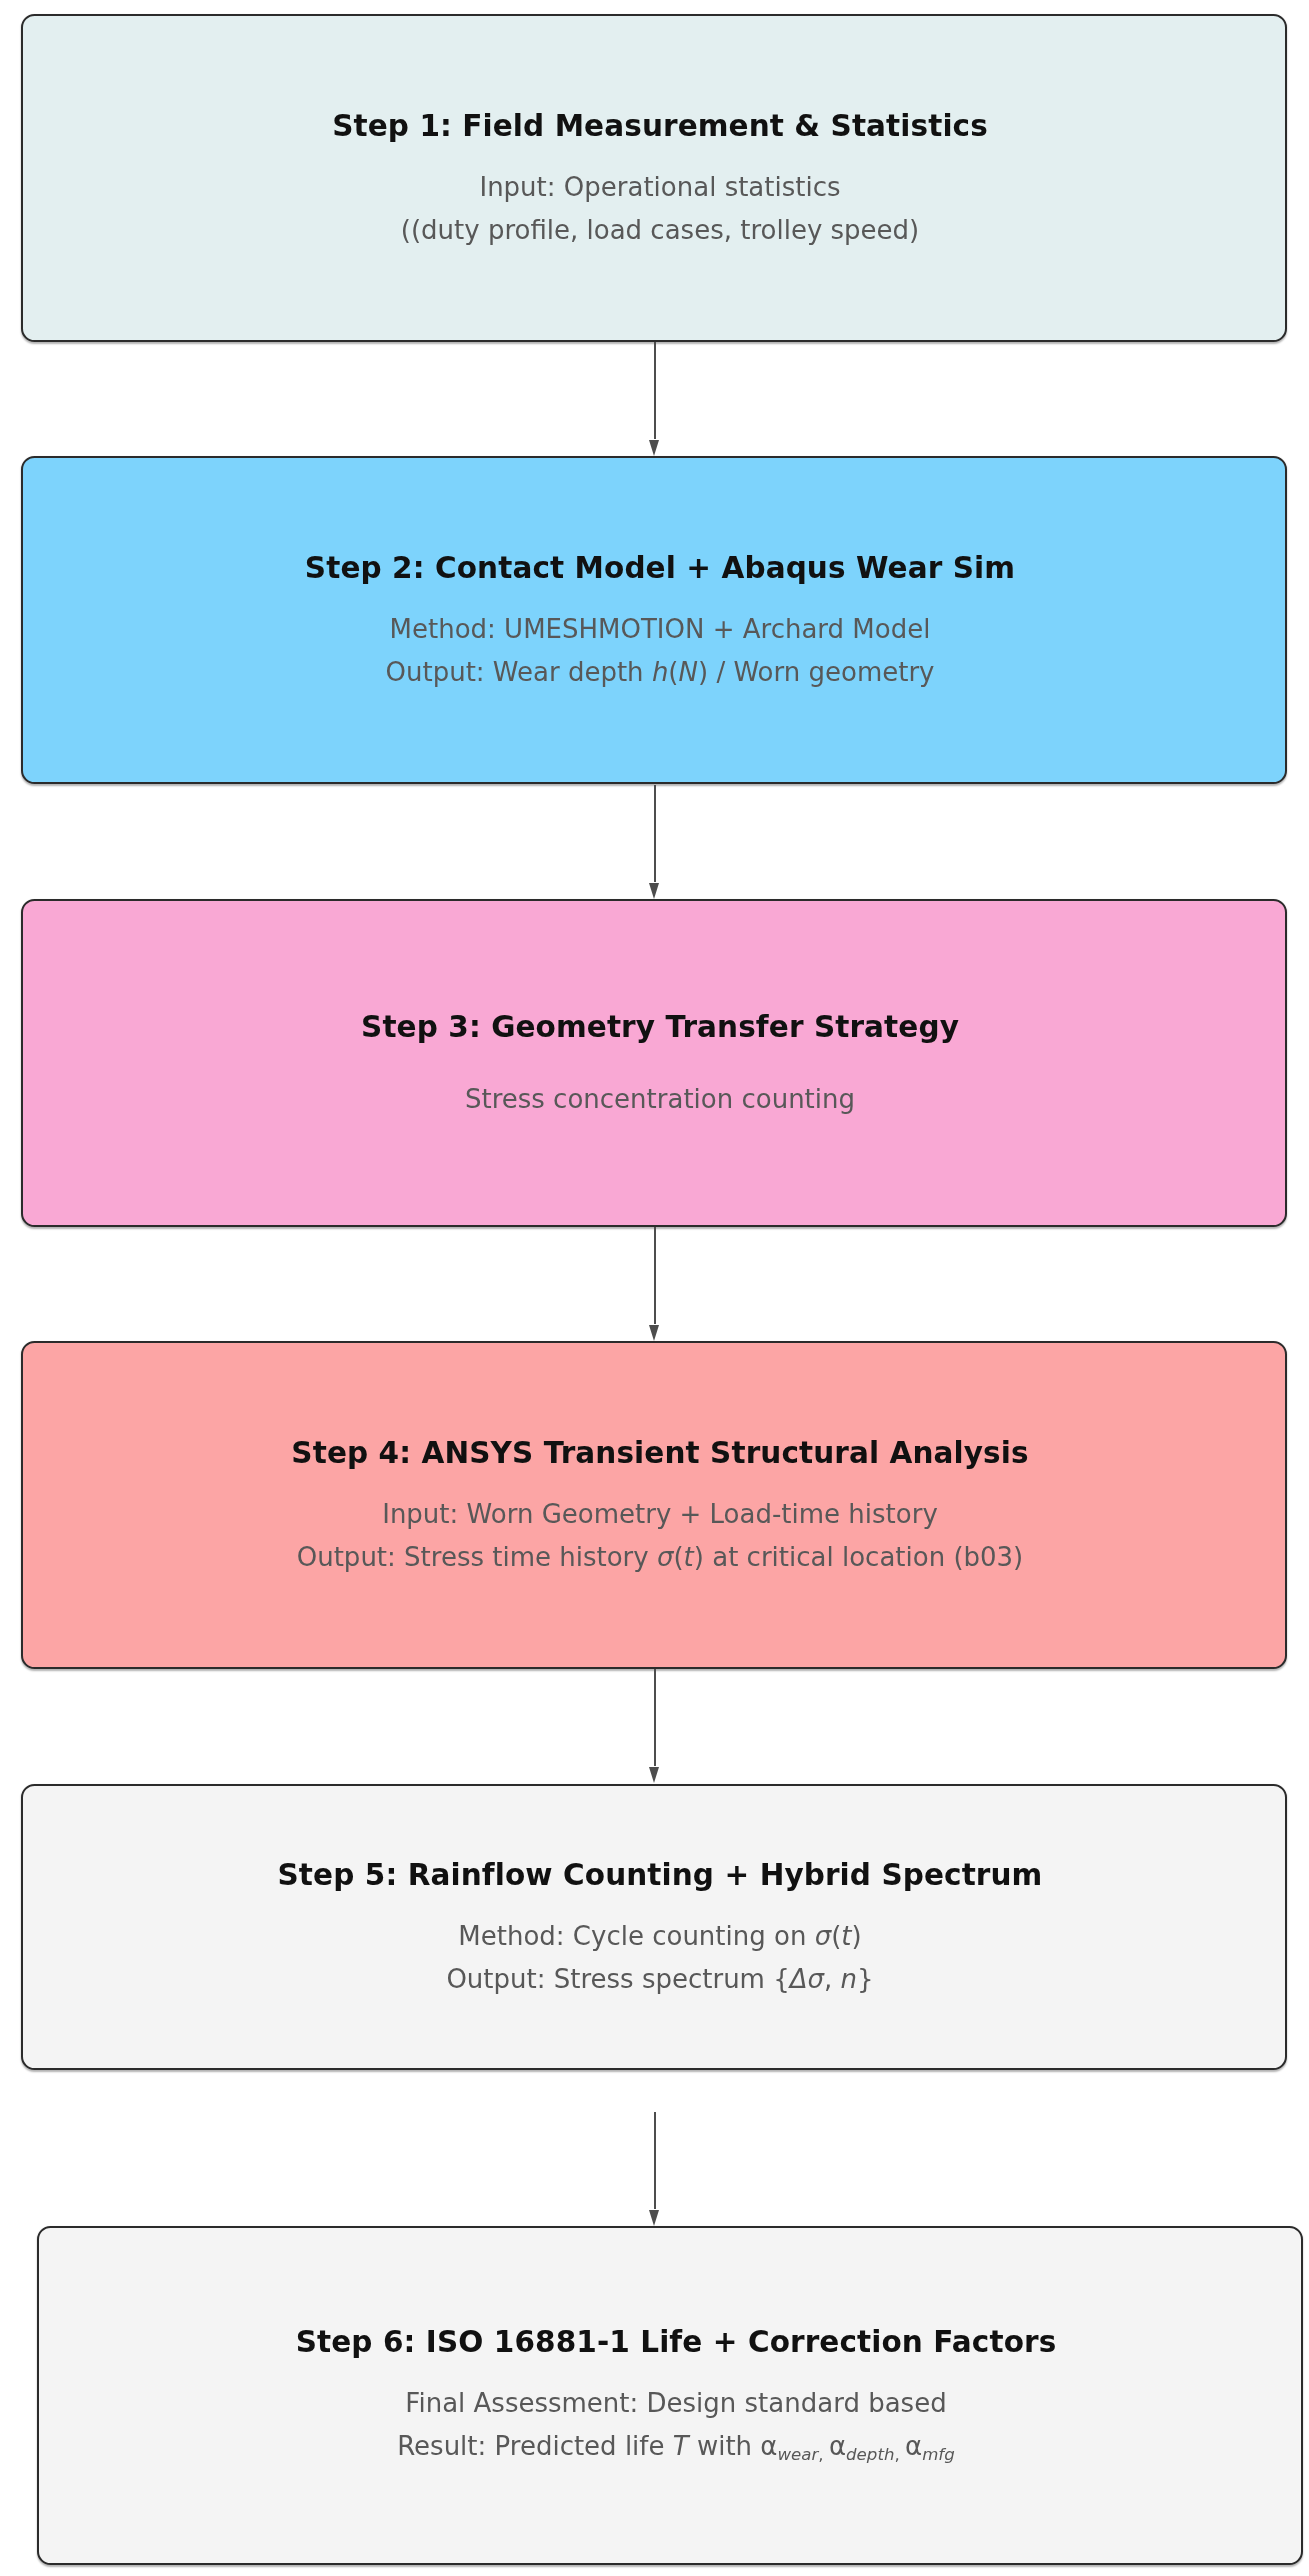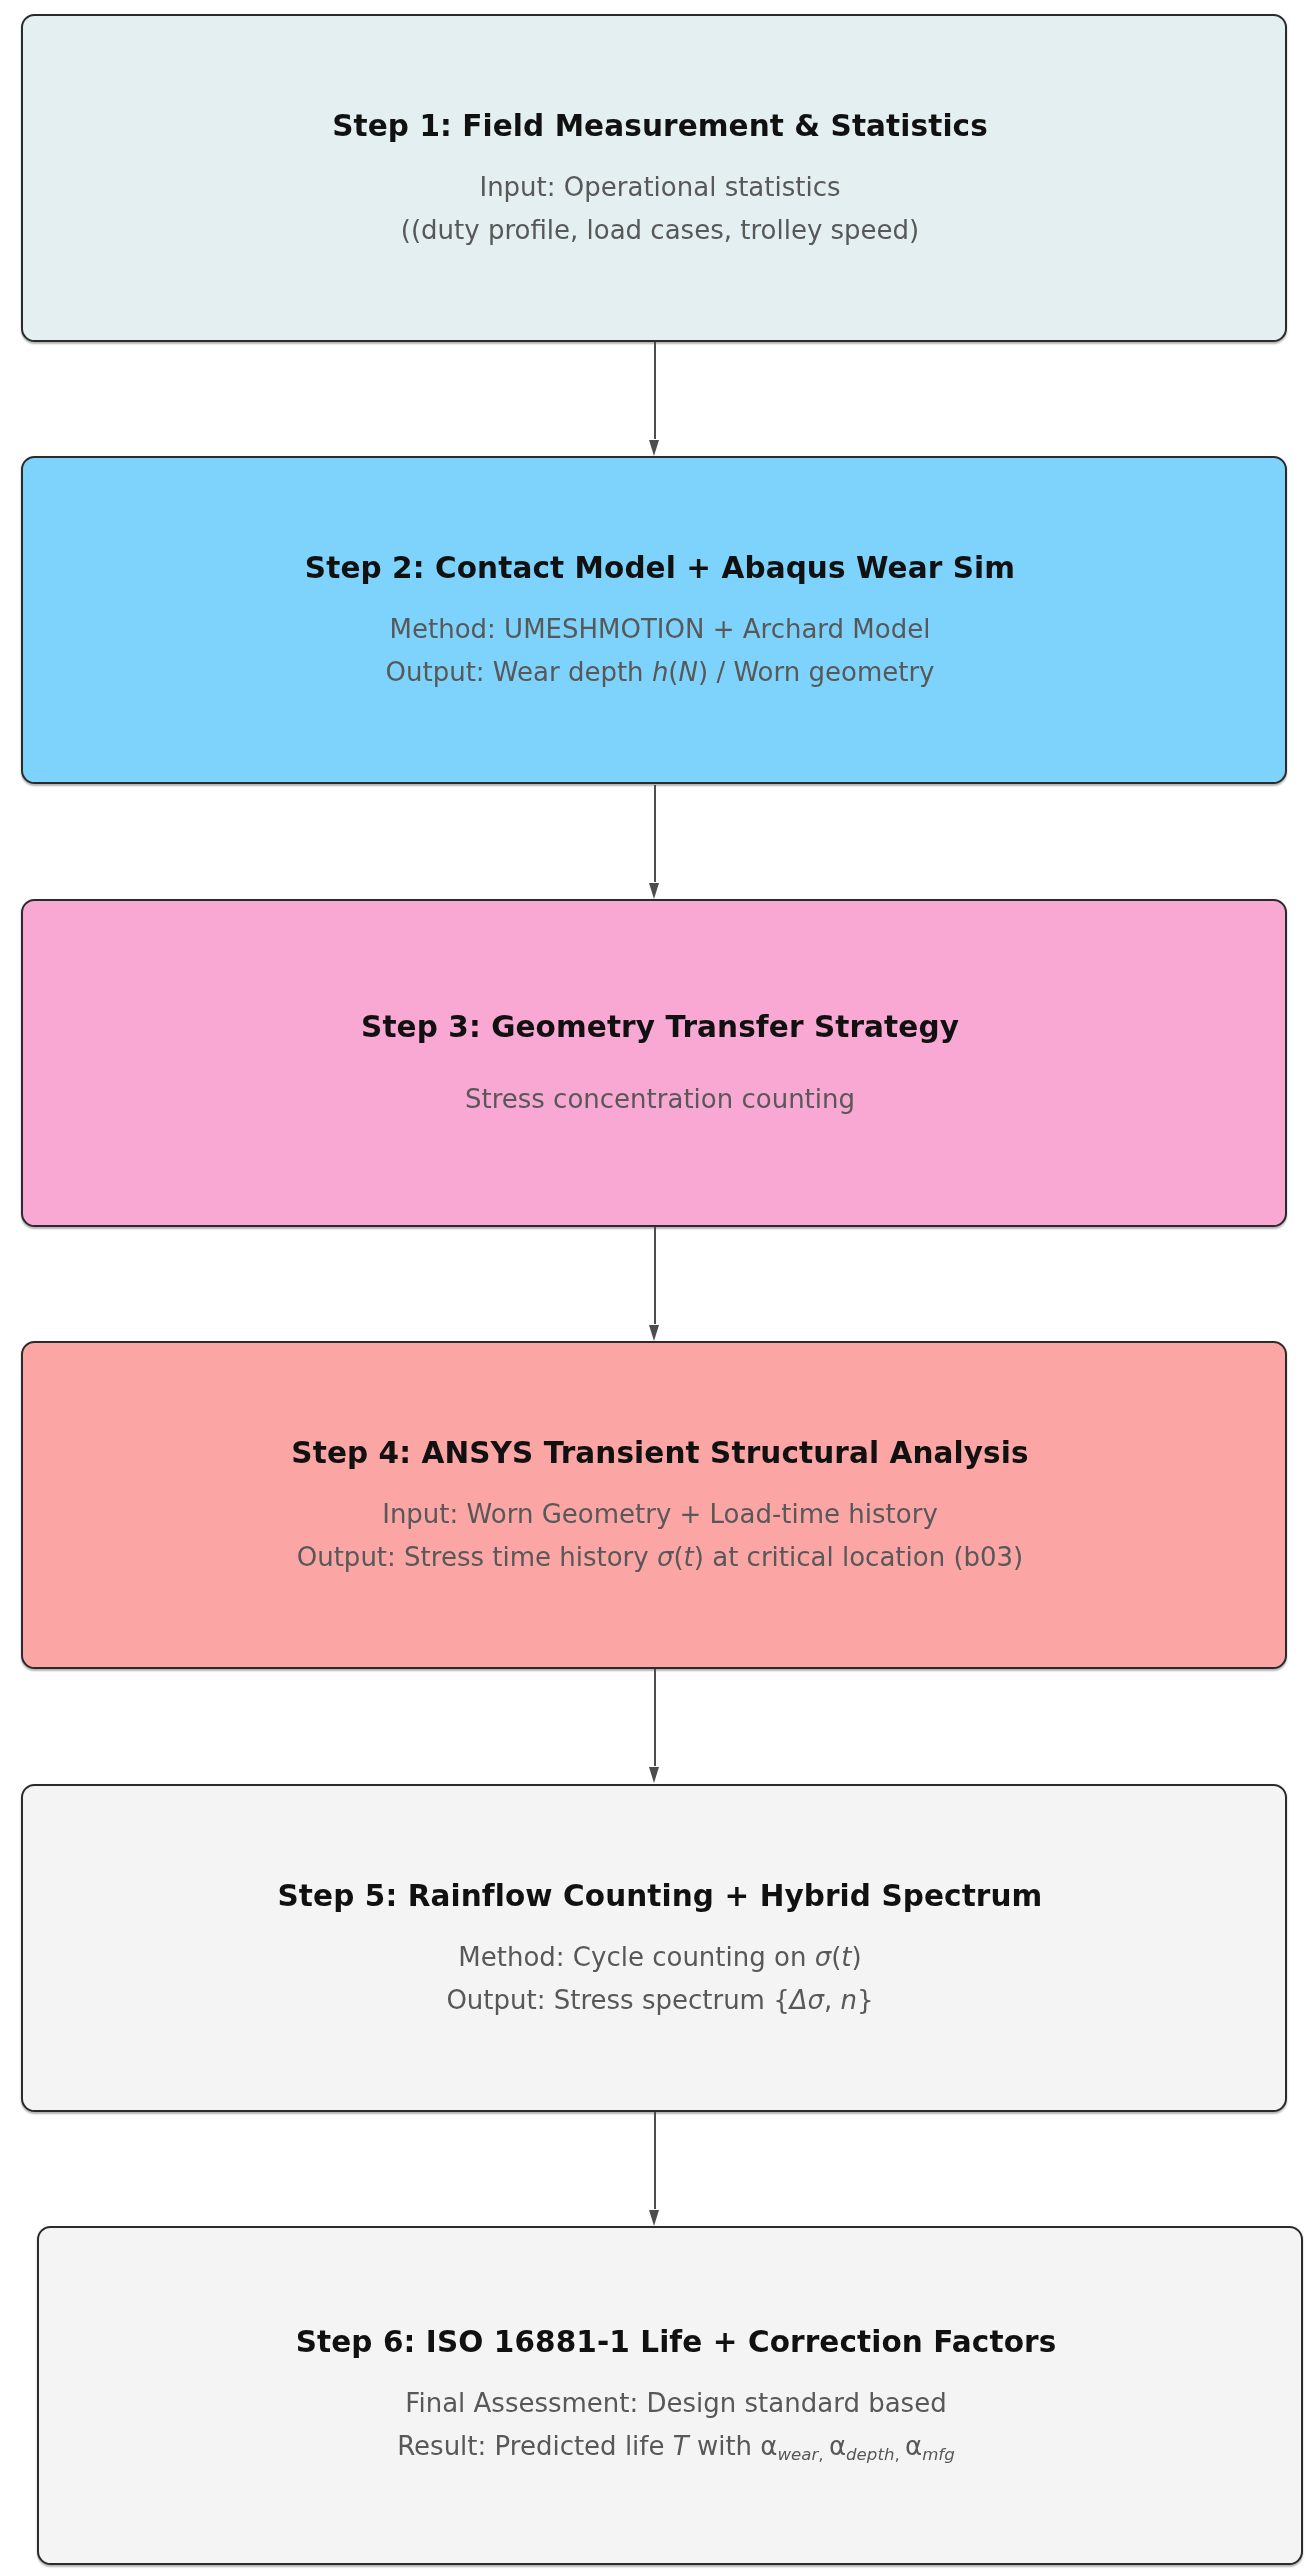--- a/index.html
+++ b/index.html
@@ -76,21 +76,21 @@
     font-style: normal;
     font-size: 0.64em;
     vertical-align: -0.28em;
   }
 
   
   #node-1 { top: 14px;   height: 328px; background: #e3eff0; }
   #node-2 { top: 456px;  height: 328px; background: #fdece2; }
   #node-3 { top: 899px; height: 328px; background: #fdf6dc; }
   #node-4 { top: 1341px; height: 328px; background: #eaf5ef; }
-  #node-5 { top: 1784px; height: 328px; background: #f4f4f4; }
+  #node-5 { top: 1784px; height: 286px; background: #f4f4f4; }
   #node-6 { top: 2226px; height: 339px; background: #f4f4f4; margin-left: 16px; }
 
   
   .edge {
     position: absolute;
     left: 649px;
     width: 11.5px;
   }
   .edge .shaft {
     position: absolute;

